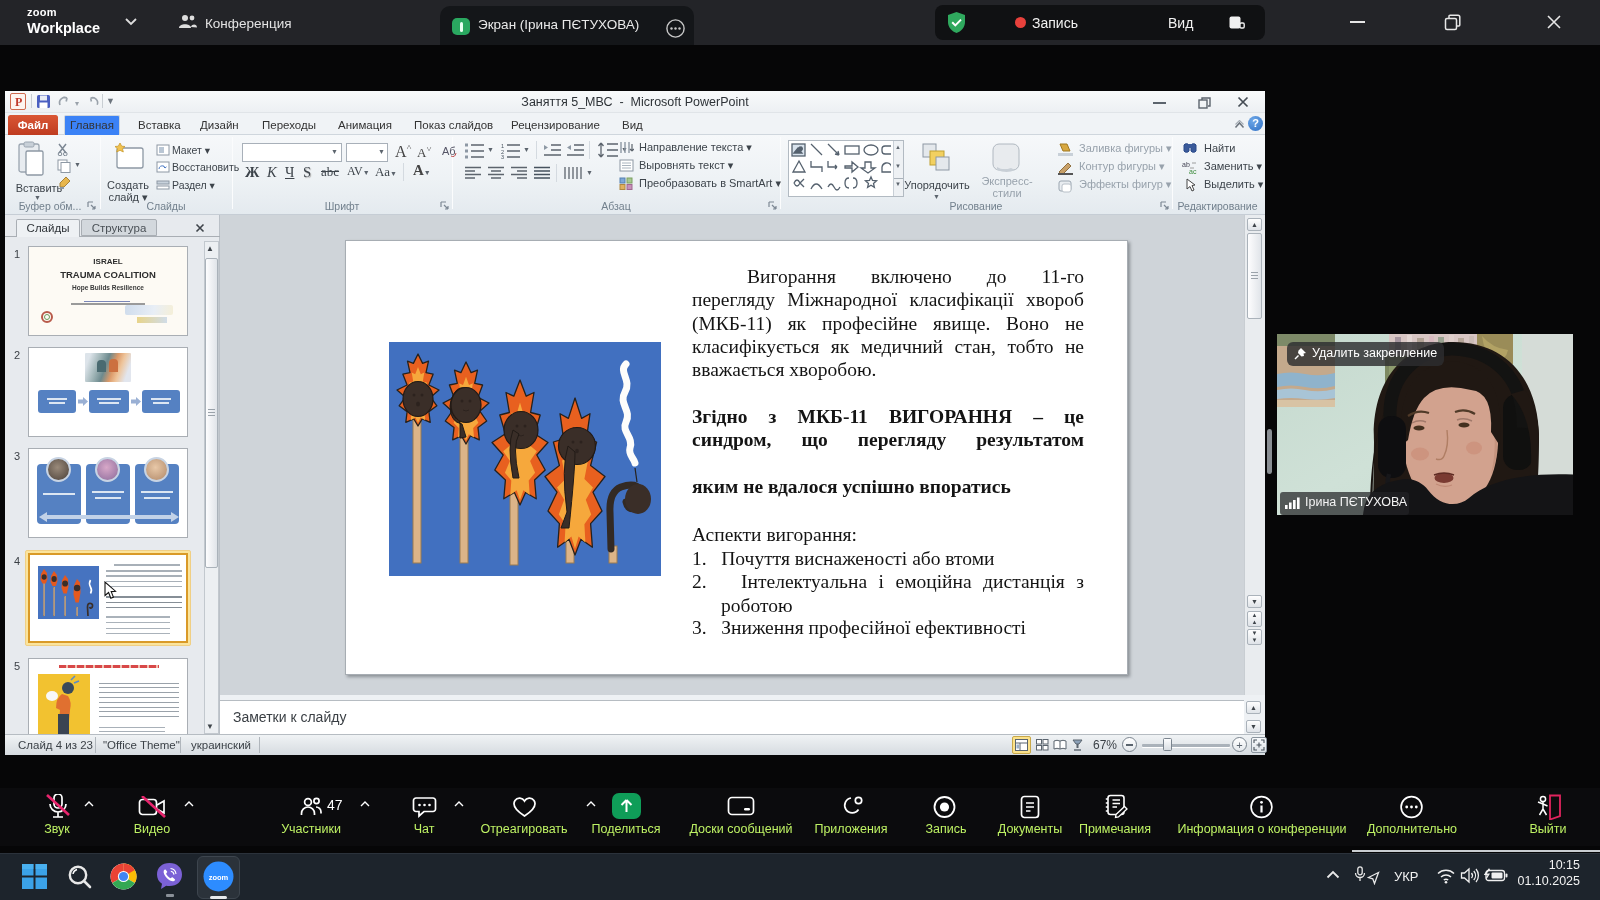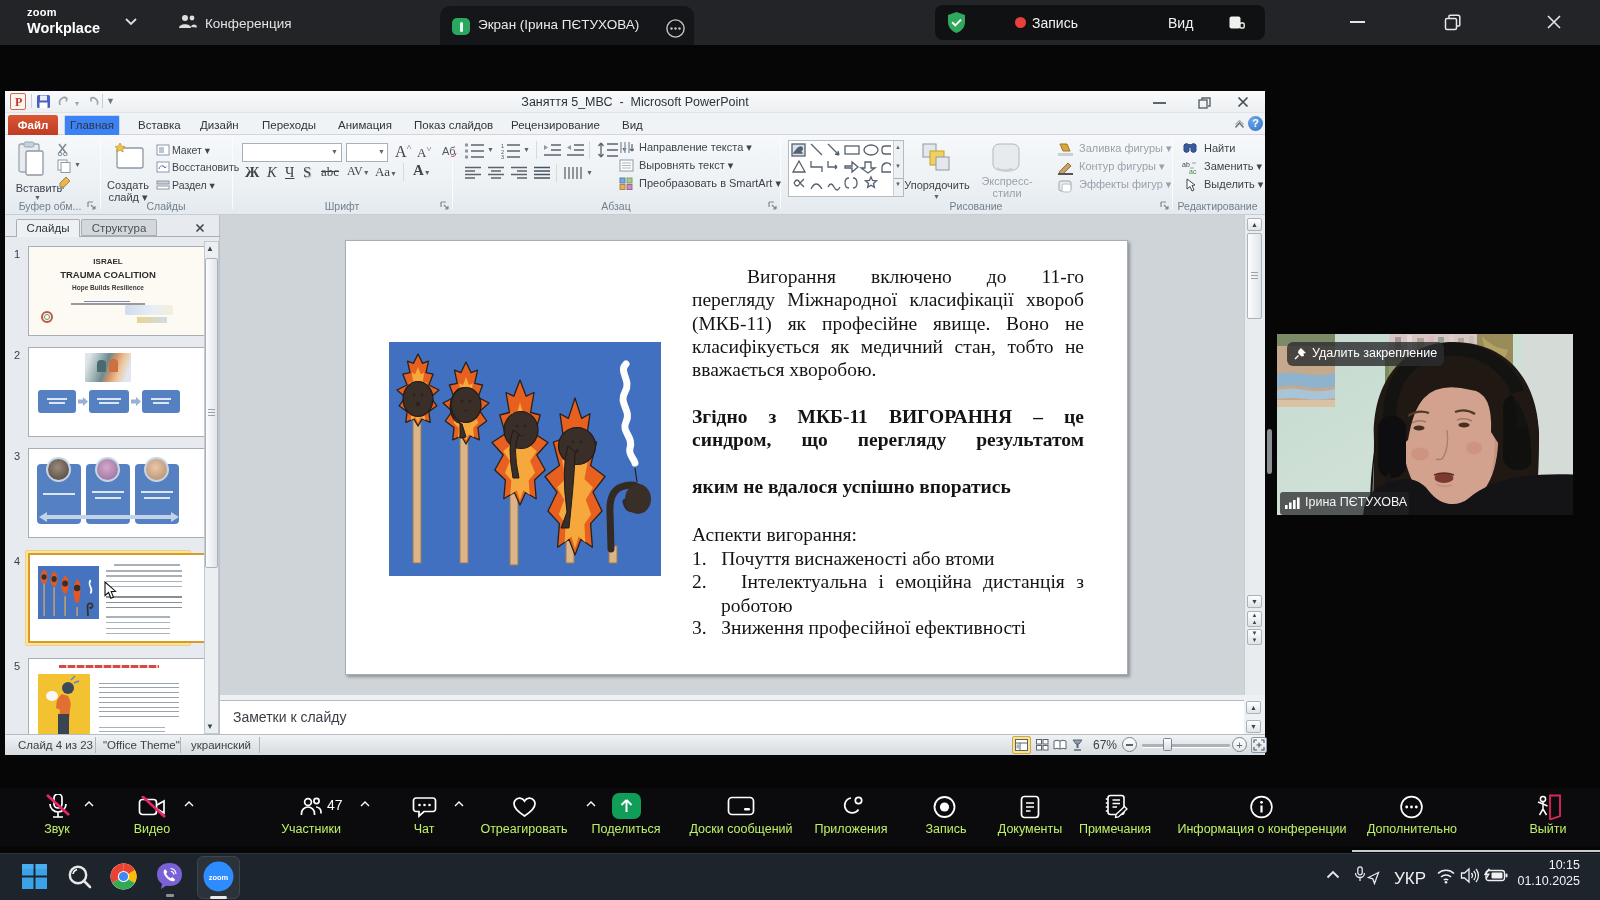--- a/index.html
+++ b/index.html
@@ -28,21 +28,21 @@
   #panel { position:absolute; left:0; top:0; width:215px; height:520px; background:#e7eaee; border-right:1px solid #bac0c7; }
   #slidearea { position:absolute; left:215px; top:0; width:1024px; height:480px; background:#cfd4d9; }
   #vscroll { position:absolute; left:1239px; top:0; width:21px; height:480px; background:#e9ecef; border-left:1px solid #c8cdd2; }
   #slide { position:absolute; left:125px; top:25px; width:783px; height:435px; background:#fff; border:1px solid #a7adb3; box-shadow:2px 2px 3px rgba(60,65,70,.45); }
 
   #notes { position:absolute; left:215px; top:609px; width:1024px; height:35px; background:#fff; border-top:1px solid #b6bcc2; }
   #statusbar { position:absolute; left:0; top:643px; width:1260px; height:21px;
     background:linear-gradient(#f0f3f5,#d6dbe0); border-top:1px solid #b6bcc2; font-size:12px; color:#3c4248; }
 
   
-  .thumb { position:absolute; left:23px; width:188px; height:90px; background:#fff; border:1px solid #a9aeb4; overflow:hidden; }
+  .thumb { position:absolute; left:23px; width:160px; height:90px; background:#fff; border:1px solid #a9aeb4; overflow:hidden; }
   .tnum { position:absolute; left:9px; width:12px; font-size:11px; color:#3a3f45; }
 
   
   .sl { position:absolute; font-family:"Liberation Serif", serif; font-size:19.5px; color:#141414; white-space:nowrap; }
   .sj { position:absolute; font-family:"Liberation Serif", serif; font-size:19.5px; color:#141414;
         text-align:justify; text-align-last:justify; height:24px; overflow:hidden; word-spacing:1px; }
 
   
   #toolbar { position:absolute; left:0; top:788px; width:1600px; height:58px; background:#0b0b0d; }
   .tlabel { position:absolute; top:34px; font-size:12.5px; color:#bef264; text-align:center; white-space:nowrap; }
@@ -804,21 +804,21 @@
     <svg class="abs" style="left:1326px;top:15px;" width="14" height="11" viewBox="0 0 14 11">
         <path d="M1.5 8.5 L7 3 L12.5 8.5" stroke="#e8e8e8" stroke-width="1.8" fill="none"></path>
       </svg>
     <svg class="abs" style="left:1354px;top:12px;" width="12" height="17" viewBox="0 0 12 17">
       <rect x="3.8" y="0.8" width="4.4" height="8" rx="2.2" fill="none" stroke="#e8e8e8" stroke-width="1.3"></rect>
       <path d="M1.5 7 a4.5 4.5 0 0 0 9 0 M6 11.5 V15" stroke="#e8e8e8" stroke-width="1.3" fill="none"></path>
     </svg>
     <svg class="abs" style="left:1367px;top:17px;" width="13" height="14" viewBox="0 0 13 14">
       <path d="M1.5 6.5 L11.5 1.5 L7.5 12.5 L5.8 7.8 Z" fill="none" stroke="#e8e8e8" stroke-width="1.3"></path>
     </svg>
-    <div class="abs" style="left:1394px;top:15px;font-size:17px;color:#f0f0f0;">УКР</div>
+    <div class="abs" style="left:1394px;top:15px;font-size:13px;color:#f0f0f0;">УКР</div>
     <svg class="abs" style="left:1436px;top:14px;" width="20" height="16" viewBox="0 0 20 16">
       <g fill="none" stroke="#f0f0f0" stroke-width="1.5">
         <path d="M2 5.5 A11.5 11.5 0 0 1 18 5.5"></path>
         <path d="M5 9 A7.5 7.5 0 0 1 15 9"></path>
         <path d="M7.8 12 A3.6 3.6 0 0 1 12.2 12"></path>
       </g>
       <circle cx="10" cy="14.2" r="1.3" fill="#f0f0f0"></circle>
     </svg>
     <svg class="abs" style="left:1460px;top:13px;" width="20" height="17" viewBox="0 0 20 17">
       <path d="M1.5 6 H4.5 L9 2 V15 L4.5 11 H1.5 Z" fill="none" stroke="#f0f0f0" stroke-width="1.3"></path>

